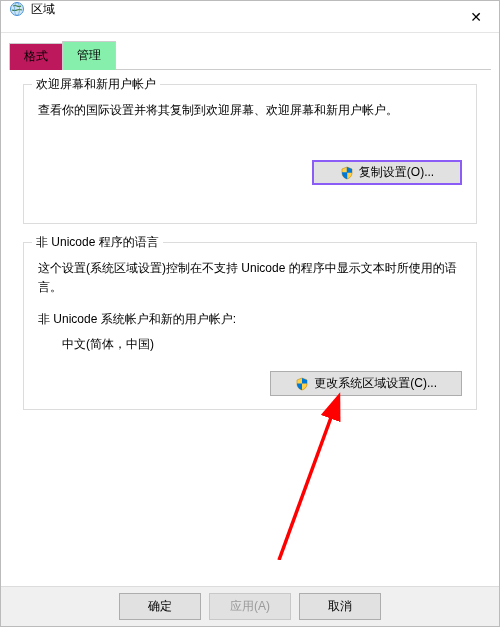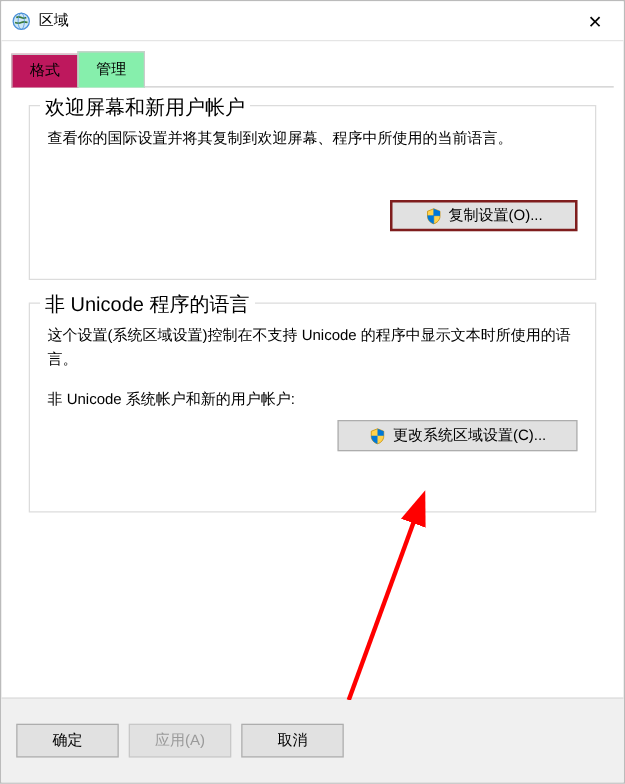--- a/index.html
+++ b/index.html
@@ -13,21 +13,20 @@
       background: #fff;
       width: 500px;
       height: 627px;
       overflow: hidden;
       position: relative;
       border: 1px solid #bbb;
     }
     .titlebar {
       height: 32px;
       display: flex;
-      align-items: center;
       padding: 0 0 0 8px;
       background: #fff;
       border-bottom: 1px solid #e5e5e5;
     }
     .titlebar .globe-icon {
       width: 16px;
       height: 16px;
       margin-right: 6px;
       position: relative;
     }
@@ -94,21 +93,21 @@
       padding: 16px 14px 18px 14px;
       margin-bottom: 18px;
       position: relative;
     }
     .group-title {
       position: absolute;
       top: -9px;
       left: 8px;
       background: #fff;
       padding: 0 4px;
-      font-size: 16px;
+      font-size: 12px;
       color: #000;
     }
     .group-desc {
       color: #000;
       line-height: 1.6;
       margin-bottom: 14px;
     }
     .btn-row {
       display: flex;
       justify-content: flex-end;
@@ -121,21 +120,21 @@
       cursor: pointer;
       font-size: 12px;
       font-family: inherit;
       display: inline-flex;
       align-items: center;
       justify-content: center;
       gap: 5px;
       color: #000;
     }
     .win-btn.highlighted {
-      border: 2px solid #7f1d1d;
+      border: 2px solid #8b5cf6;
       padding: 2px 9px;
     }
     .shield-icon {
       width: 14px;
       height: 14px;
       display: inline-block;
     }
     .sub-label {
       color: #000;
       margin-bottom: 8px;
@@ -146,25 +145,25 @@
       margin-bottom: 18px;
     }
     .group2 {
       height: 168px;
     }
     .footer {
       position: absolute;
       left: 0;
       right: 0;
       bottom: 0;
-      padding: 20px 12px;
+      padding: 6px 12px;
       background: #f0f0f0;
       border-top: 1px solid #dcdcdc;
       display: flex;
-      justify-content: flex-start;
+      justify-content: center;
       gap: 8px;
     }
     .footer .win-btn {
       min-width: 82px;
       padding: 4px 10px;
       background: #e1e1e1;
     }
     .footer .win-btn.disabled {
       color: #9a9a9a;
       border-color: #c8c8c8;
@@ -199,40 +198,41 @@
 <div class="tabs-area">
   <div class="tabs">
     <div class="tab inactive">格式</div>
     <div class="tab active">管理</div>
   </div>
 
   <div class="tab-content">
 
     <div class="group-box" style="height:140px;">
       <div class="group-title">欢迎屏幕和新用户帐户</div>
-      <div class="group-desc">查看你的国际设置并将其复制到欢迎屏幕、程序中所使用的当前语言。</div>
+      <div class="group-desc">查看你的国际设置并将其复制到欢迎屏幕、欢迎屏幕和新用户帐户。</div>
       <div class="btn-row" style="margin-top:40px;">
         <button class="win-btn highlighted">
           <span class="shield-icon">
             <svg viewBox="0 0 14 14">
               <path d="M7 1 L12 3 L12 7 C12 10 9.5 12.5 7 13 C4.5 12.5 2 10 2 7 L2 3 Z" fill="#ffd24d" stroke="#c08a00" stroke-width="0.6"></path>
               <path d="M7 1 L7 13 M2 6.5 L12 6.5" stroke="#0078d7" stroke-width="0.5"></path>
               <path d="M7 1 L12 3 L12 6.5 L7 6.5 Z" fill="#0078d7"></path>
               <path d="M2 6.5 L7 6.5 L7 13 C4.5 12.5 2 10 2 7 Z" fill="#0078d7"></path>
             </svg>
           </span>
           <span>复制设置(O)...</span>
         </button>
       </div>
     </div>
 
     <div class="group-box group2">
       <div class="group-title">非 Unicode 程序的语言</div>
       <div class="group-desc">这个设置(系统区域设置)控制在不支持 Unicode 的程序中显示文本时所使用的语言。</div>
       <div class="sub-label">非 Unicode 系统帐户和新的用户帐户:</div>
+      <div class="sub-value">中文(简体，中国)</div>
       <div class="btn-row">
         <button class="win-btn">
           <span class="shield-icon">
             <svg viewBox="0 0 14 14">
               <path d="M7 1 L12 3 L12 7 C12 10 9.5 12.5 7 13 C4.5 12.5 2 10 2 7 L2 3 Z" fill="#ffd24d" stroke="#c08a00" stroke-width="0.6"></path>
               <path d="M7 1 L12 3 L12 6.5 L7 6.5 Z" fill="#0078d7"></path>
               <path d="M2 6.5 L7 6.5 L7 13 C4.5 12.5 2 10 2 7 Z" fill="#0078d7"></path>
             </svg>
           </span>
           <span>更改系统区域设置(C)...</span>

